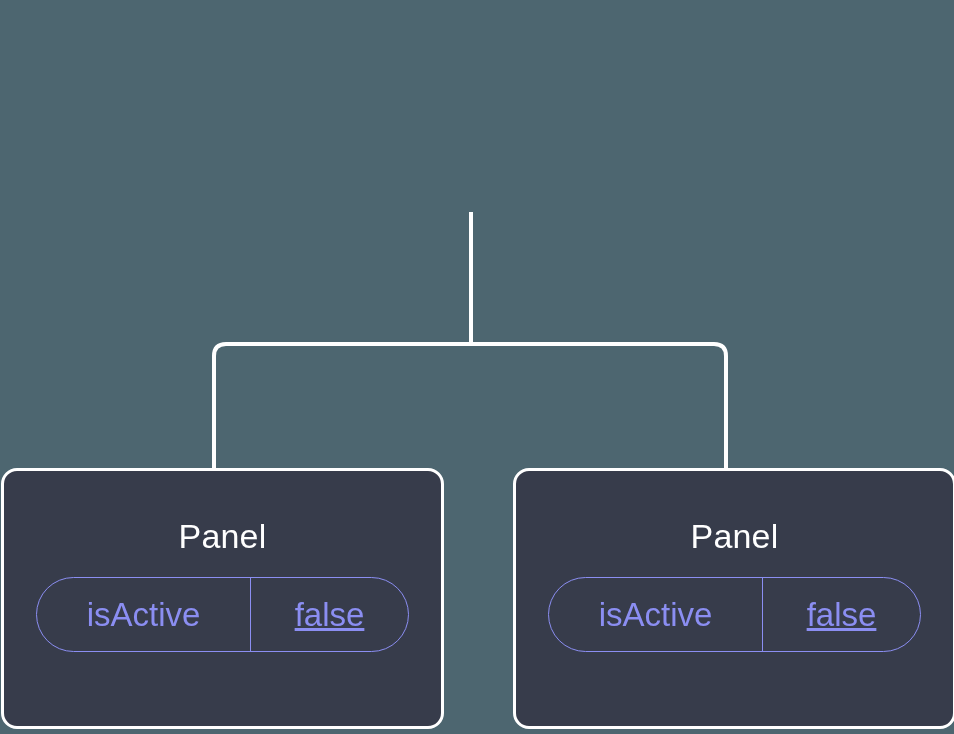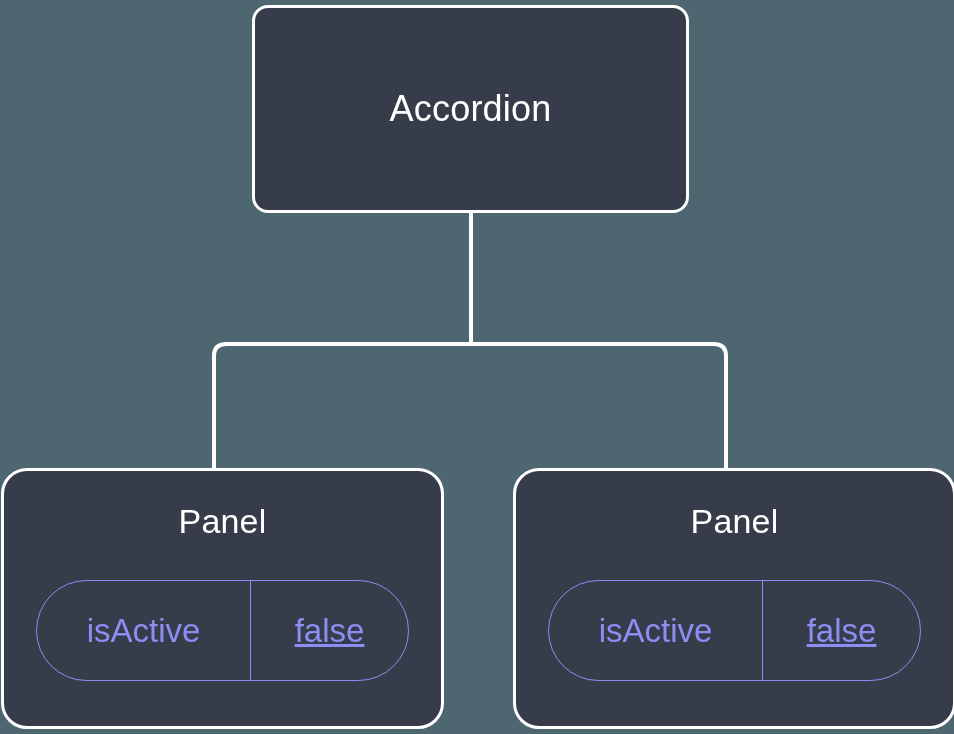--- a/index.html
+++ b/index.html
@@ -49,45 +49,45 @@
     top: 5px;
     width: 437px;
     height: 208px;
     justify-content: center;
   }
 
   .node-child {
     top: 468px;
     width: 443px;
     height: 261px;
-    border-radius: 26px;
+    border-radius: 16px;
     justify-content: flex-start;
-    padding-top: 33px;
+    padding-top: 48px;
   }
 
   .node-child-left  { left: 1px; }
   .node-child-right { left: 513px; }
 
   .node-title {
     color: #ffffff;
     font-size: 36px;
     line-height: 1;
     font-weight: 400;
     letter-spacing: 0.2px;
     white-space: nowrap;
   }
 
   .node-child .node-title {
     font-size: 34px;
   }
 
   
   .prop-pill {
-    margin-top: 42px;
-    height: 101px;
+    margin-top: 24px;
+    height: 75px;
     box-sizing: border-box;
     border: 1.6px solid #8b8ef2;
     border-radius: 52px;
     display: flex;
     align-items: stretch;
     background: transparent;
     justify-content: flex-end;
   }
 
   .prop-pill-wide { width: 373px; }
@@ -117,23 +117,20 @@
 </head>
 <body>
 
 <div id="stage">
 
   <svg id="connectors" viewBox="0 0 954 734" width="954" height="734" xmlns="http://www.w3.org/2000/svg">
     <path d="M 471 212 L 471 343" fill="none" stroke="#ffffff" stroke-width="4" stroke-linecap="butt"></path>
     <path d="M 214 470 L 214 356 Q 214 344 226 344 L 714 344 Q 726 344 726 356 L 726 470" fill="none" stroke="#ffffff" stroke-width="4" stroke-linecap="butt"></path>
   </svg>
 
-  <div class="node node-root">
-    <div class="node-title">Accordion</div>
-  </div>
 
   <div class="node node-child node-child-left">
     <div class="node-title">Panel</div>
     <div class="prop-pill prop-pill-wide">
       <div class="prop-key">isActive</div>
       <div class="prop-value">false</div>
     </div>
   </div>
 
   <div class="node node-child node-child-right">

